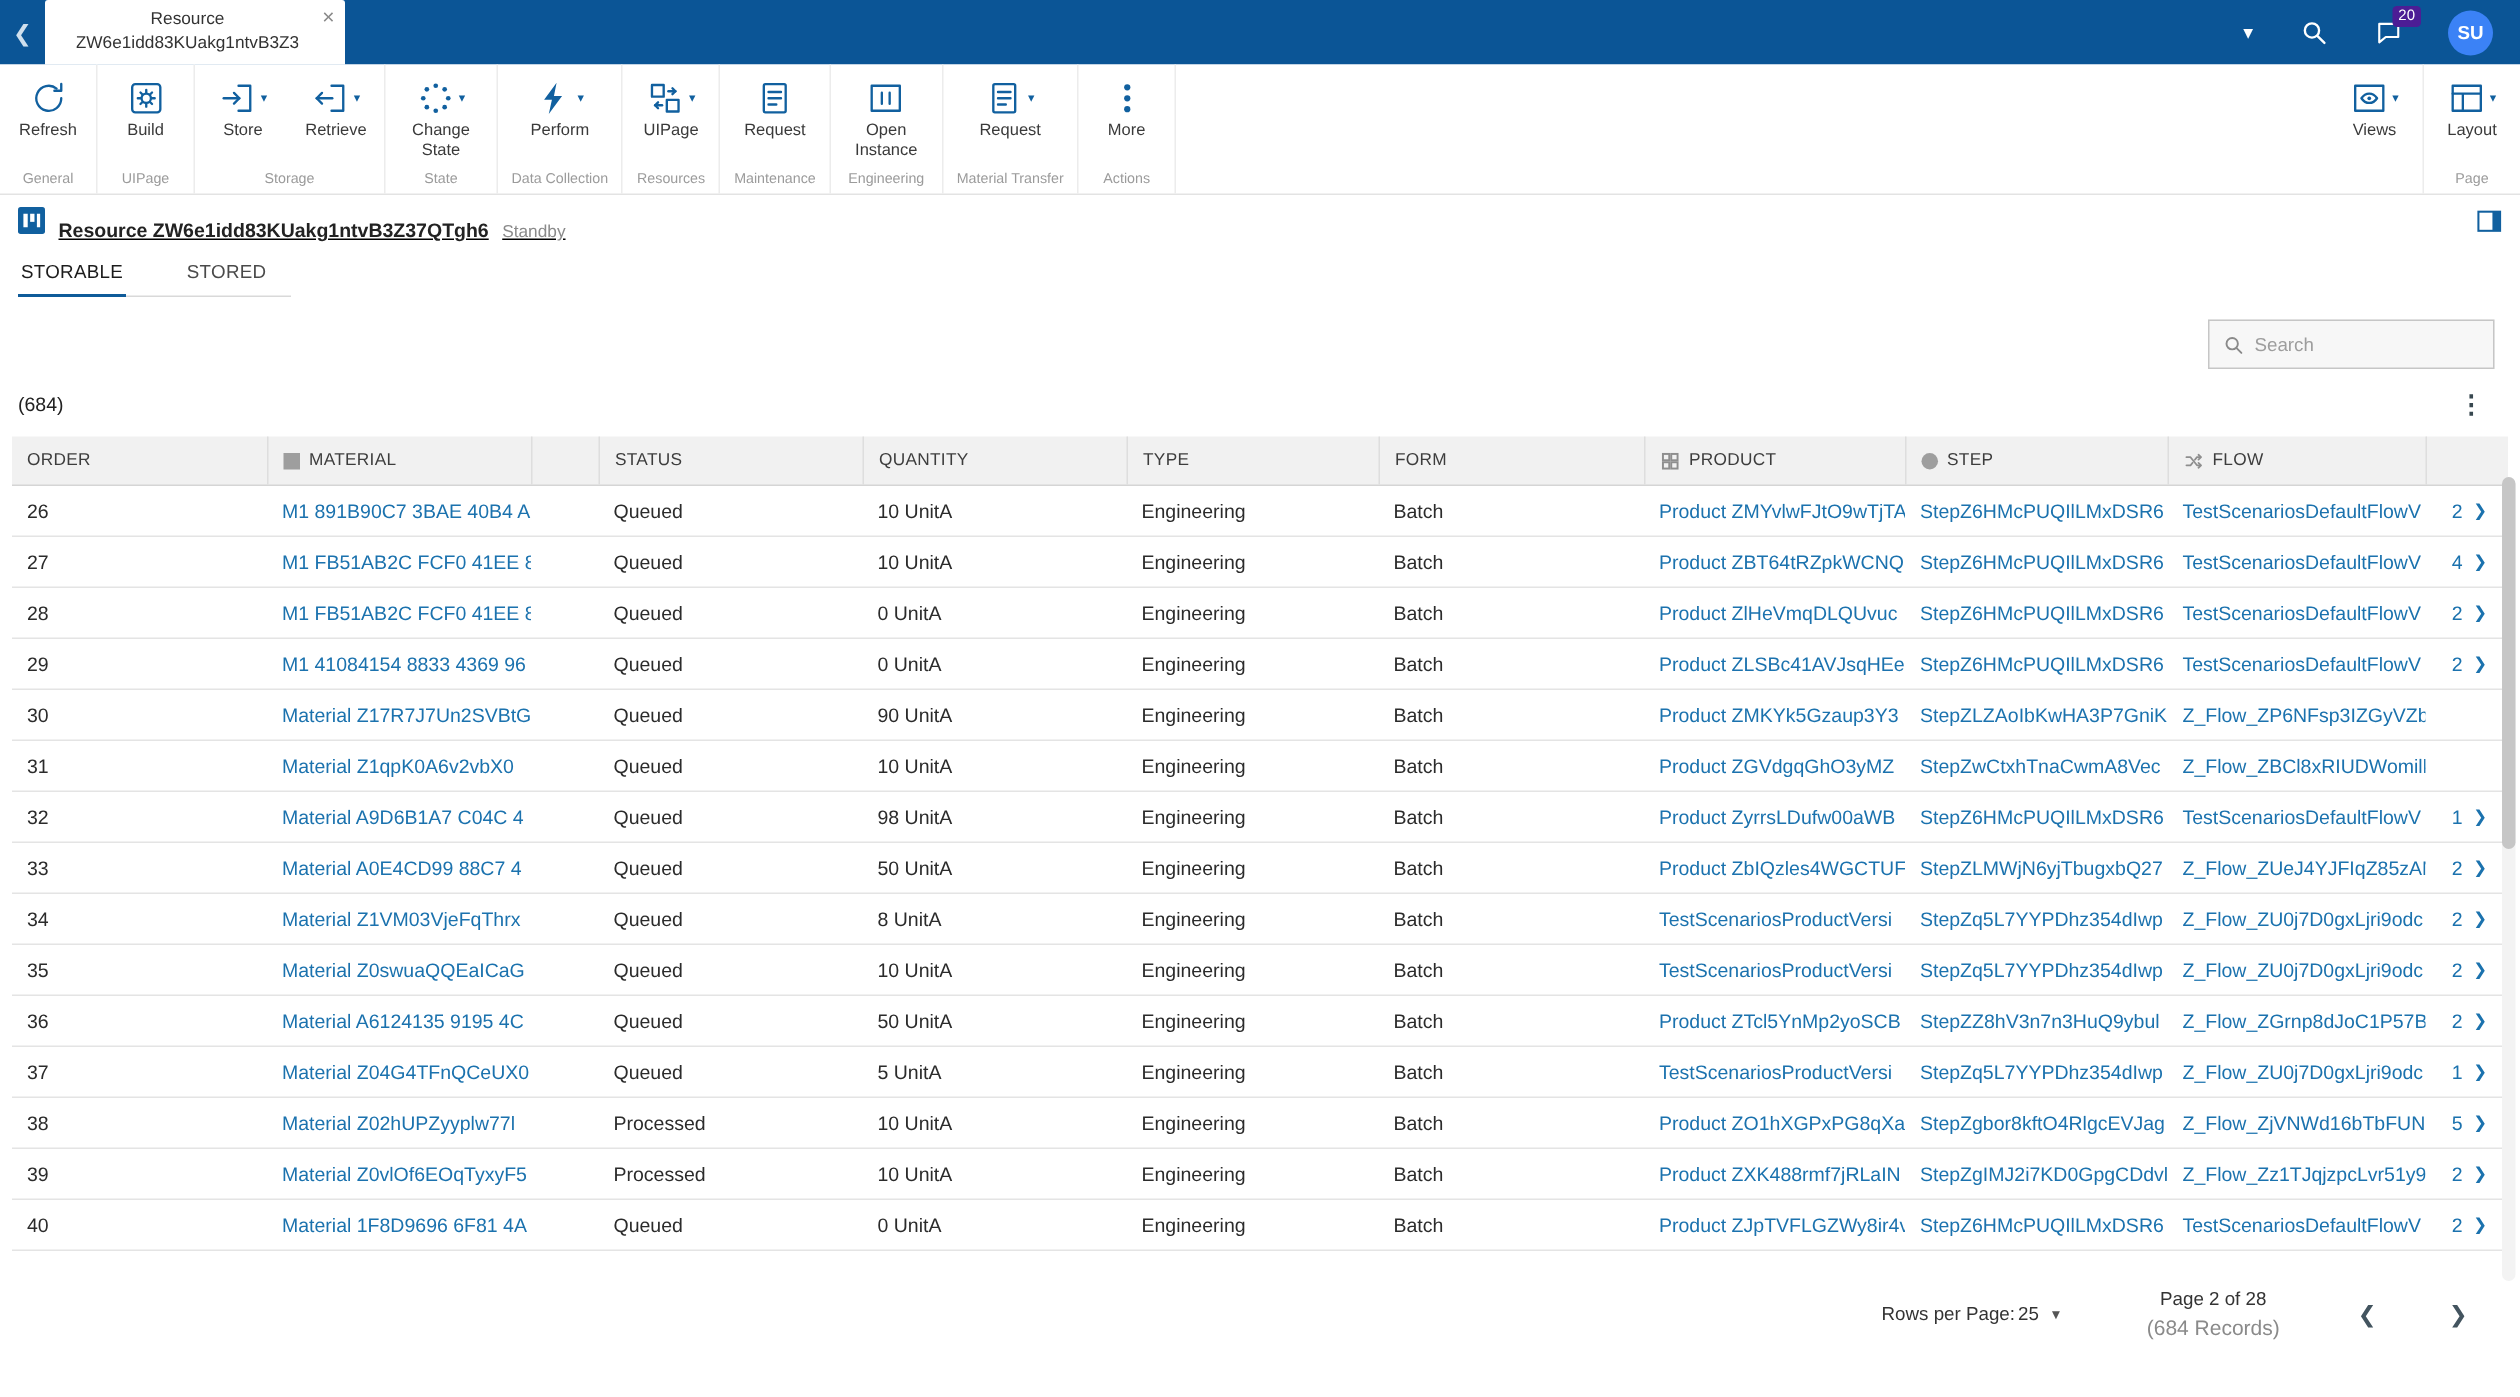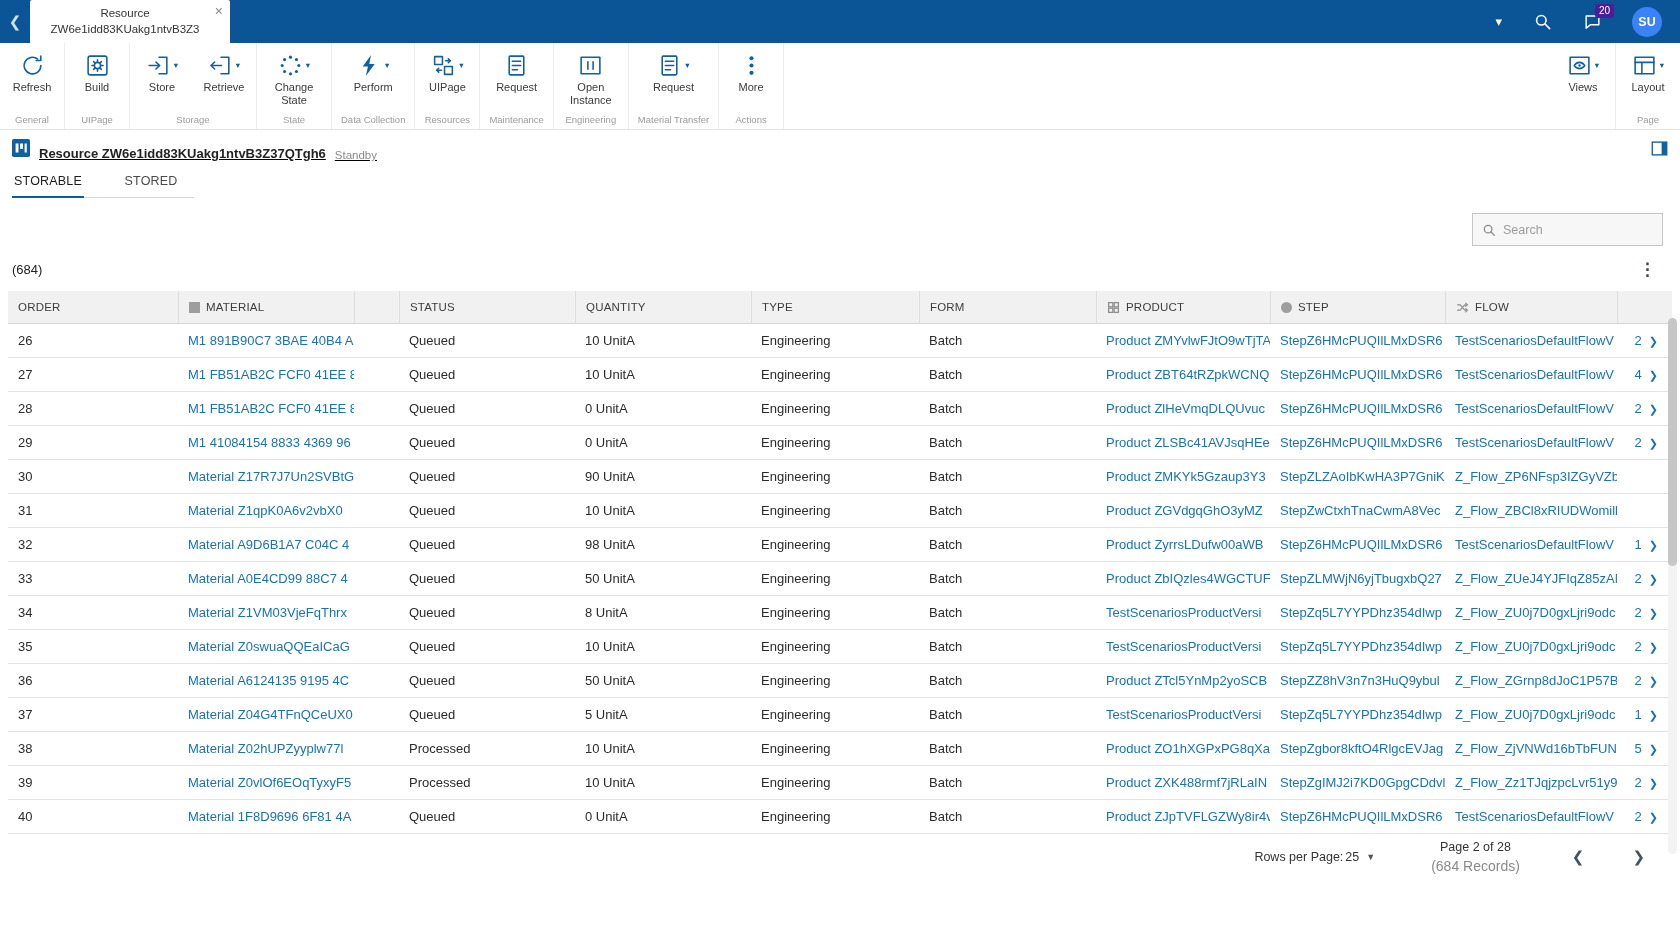--- a/index.html
+++ b/index.html
@@ -79,21 +79,21 @@
   .td { padding:0 10px; font-size:13px; color:#2b2b2b; line-height:34px;
     overflow:hidden; white-space:nowrap; }
   .link { color:#1b72ae; cursor:pointer; text-decoration:none; }
   .c-order{width:170px} .c-material{width:176px} .c-blank{width:45px} .c-status{width:176px}
   .c-qty{width:176px} .c-type{width:168px} .c-form{width:177px} .c-product{width:174px}
   .c-step{width:175px} .c-flow{width:172px} .c-count{width:47px; padding:0 4px;}
   .detail { display:flex; align-items:center; gap:7px; height:100%; justify-content:flex-end; padding-right:2px; }
   .chev { font-size:11px; color:#1b72ae; }
 
   
-  .pfooter { display:flex; align-items:center; justify-content:flex-end; margin-top:4px; padding-right:25px; gap:28px;padding-left:17px; }
+  .pfooter { display:flex; align-items:center; justify-content:flex-end; margin-top:23px; padding-right:25px; gap:28px;padding-left:17px; }
   .rpp { display:flex; align-items:center; gap:7px; font-size:12.5px; color:#333; cursor:pointer; margin-right:28px; }
   .rpp .dd2 { font-size:9px; color:#555; }
   .page-info { text-align:center; line-height:1.45; margin-right:14px; }
   .page-info .l1 { font-size:12.5px; color:#333; }
   .page-info .l2 { font-size:14px; color:#8a8a8a; }
   .pg-btn { font-size:15px; color:#43545f; cursor:pointer; padding:6px 10px; }
 
   
   .vscroll { position:absolute; right:3px; top:318px; width:9px; height:536px; background:#f3f3f3; border-radius:5px; }
   .vthumb { position:absolute; top:0; left:0; width:9px; height:248px; background:#c6c6c6; border-radius:5px; }

